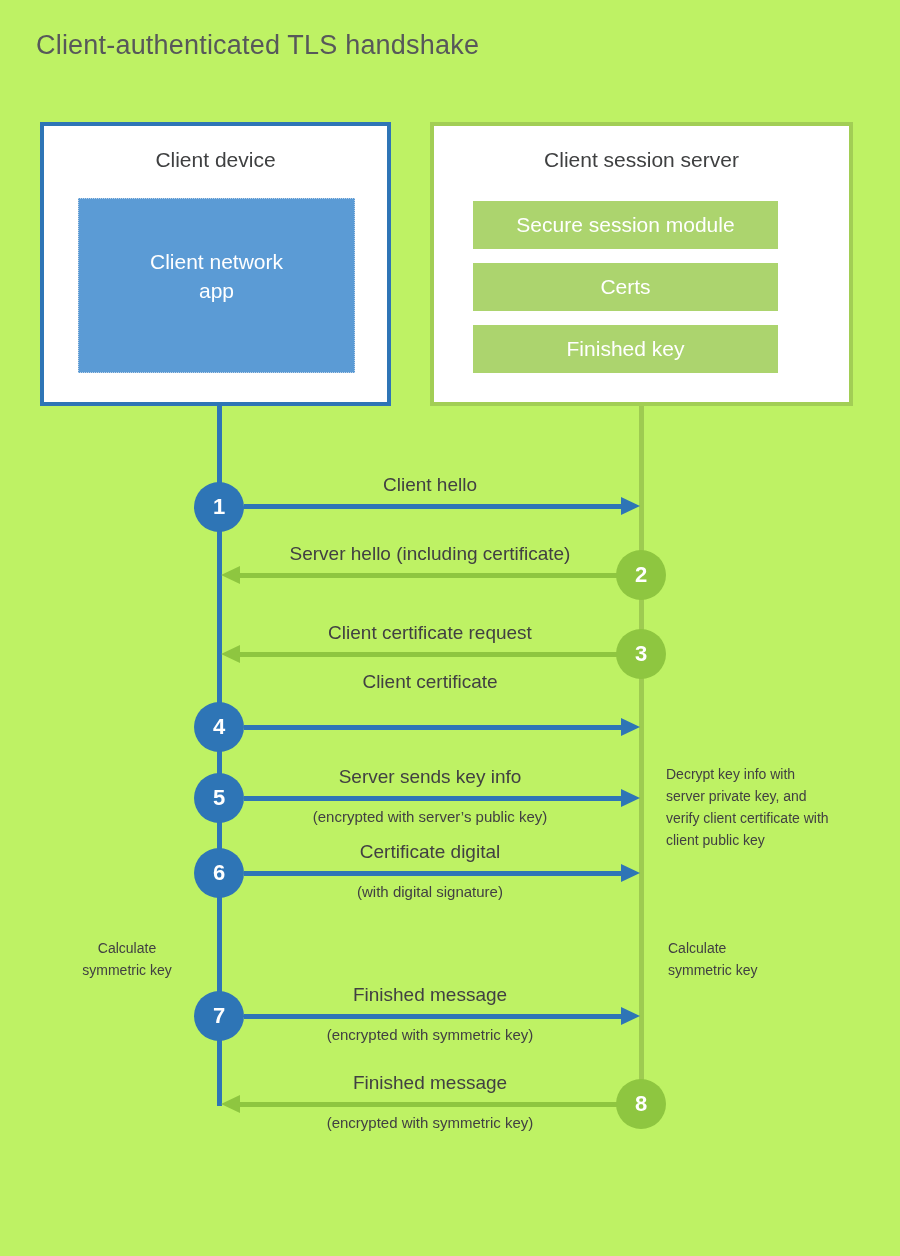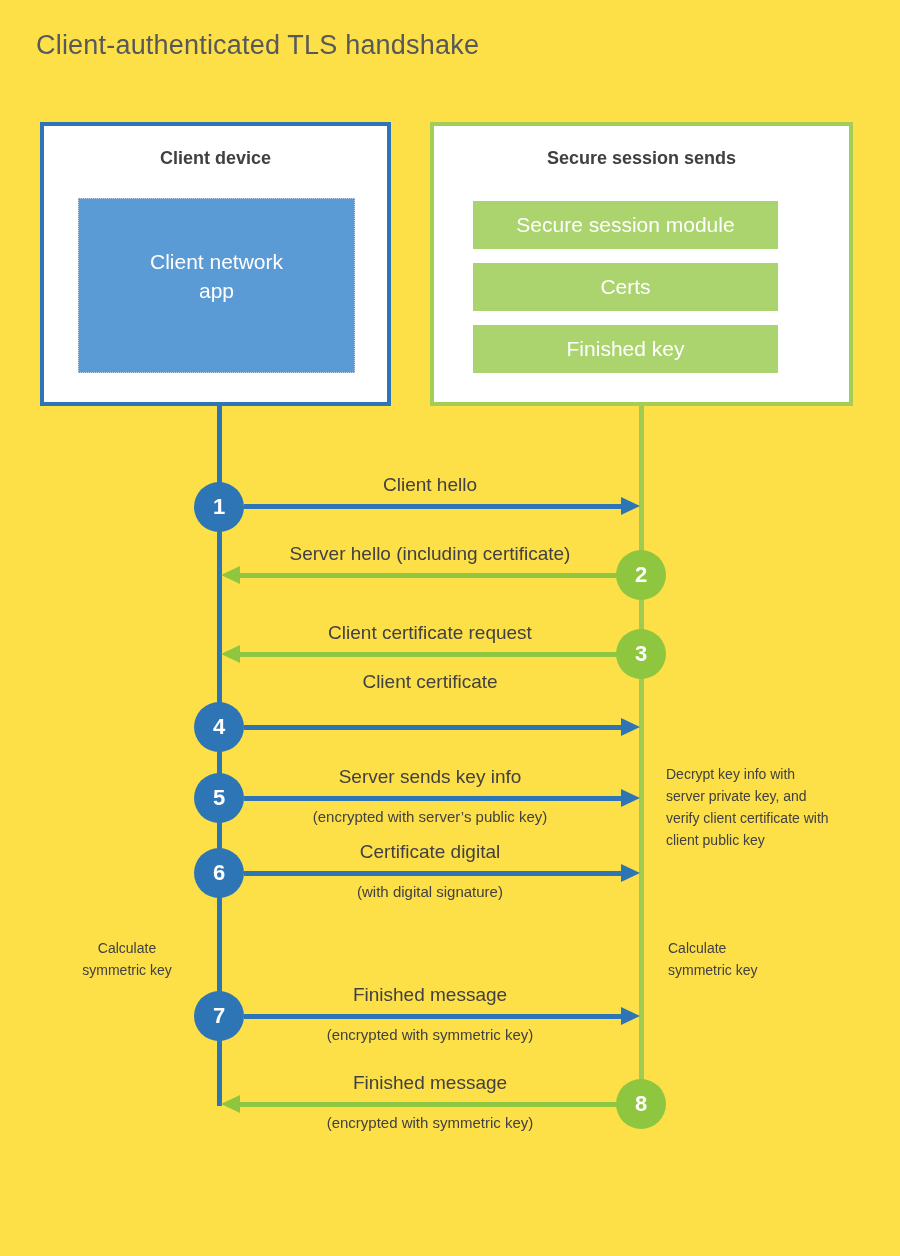--- a/index.html
+++ b/index.html
@@ -5,21 +5,21 @@
   html, body {
     margin: 0;
     padding: 0;
     background: #ffffff;
     font-family: "Liberation Sans", "DejaVu Sans", sans-serif;
   }
   .canvas {
     position: relative;
     width: 900px;
     height: 1256px;
-    background: #fde047;
+    background: #bef264;
     overflow: hidden;
   }
   .page-title {
     position: absolute;
     left: 36px;
     top: 30px;
     font-size: 27px;
     font-weight: 400;
     color: #57585a;
     letter-spacing: 0.2px;
@@ -38,22 +38,22 @@
     border: 4px solid #2e75b6;
   }
   .server-box {
     left: 430px;
     width: 423px;
     border: 4px solid #a2ce55;
   }
   .box-title {
     margin-top: 22px;
     text-align: center;
-    font-size: 18px;
-    font-weight: 700;
+    font-size: 21px;
+    font-weight: 400;
     color: #3f4041;
   }
   .client-app {
     position: absolute;
     left: 78px;
     top: 198px;
     width: 277px;
     height: 175px;
     background: #5b9bd5;
     border: 1px dotted #bcd3ea;
@@ -165,21 +165,21 @@
 <div class="canvas">
 
   <div class="page-title">Client-authenticated TLS handshake</div>
 
   <div class="actor-box client-box">
     <div class="box-title">Client device</div>
   </div>
   <div class="client-app">Client network app</div>
 
   <div class="actor-box server-box">
-    <div class="box-title">Secure session sends</div>
+    <div class="box-title">Client session server</div>
   </div>
   <div class="module-bar bar-1">Secure session module</div>
   <div class="module-bar bar-2">Certs</div>
   <div class="module-bar bar-3">Finished key</div>
 
   <div class="lifeline blue"></div>
   <div class="lifeline green"></div>
 
   <div class="msg-label" style="top:474px">Client hello</div>
   <div class="arrow blue right" style="top:504px">

